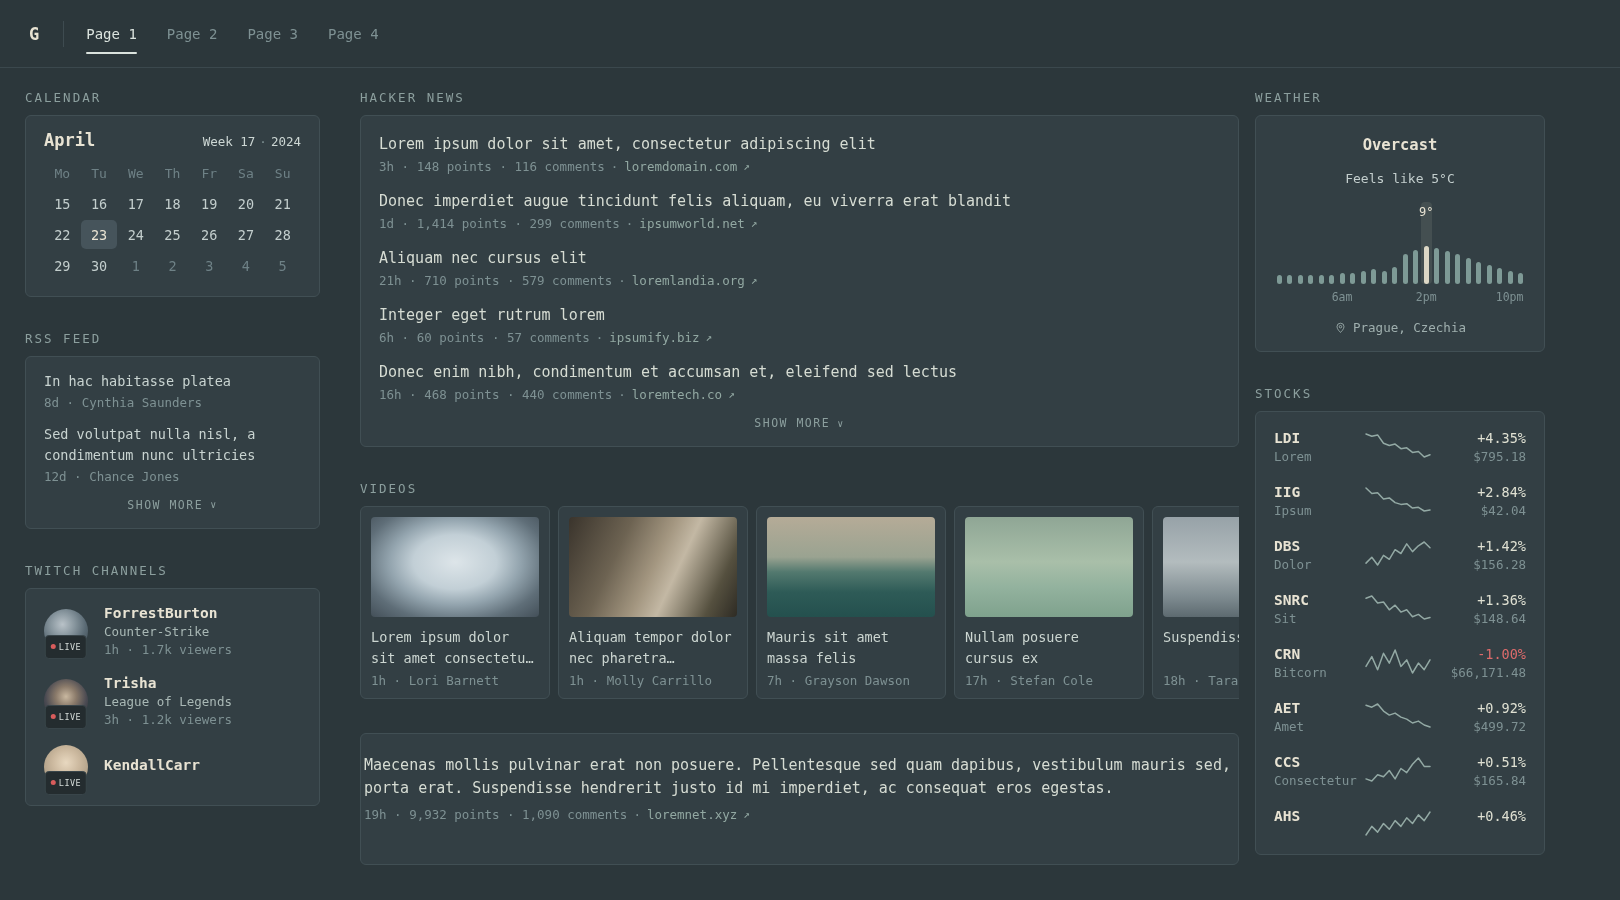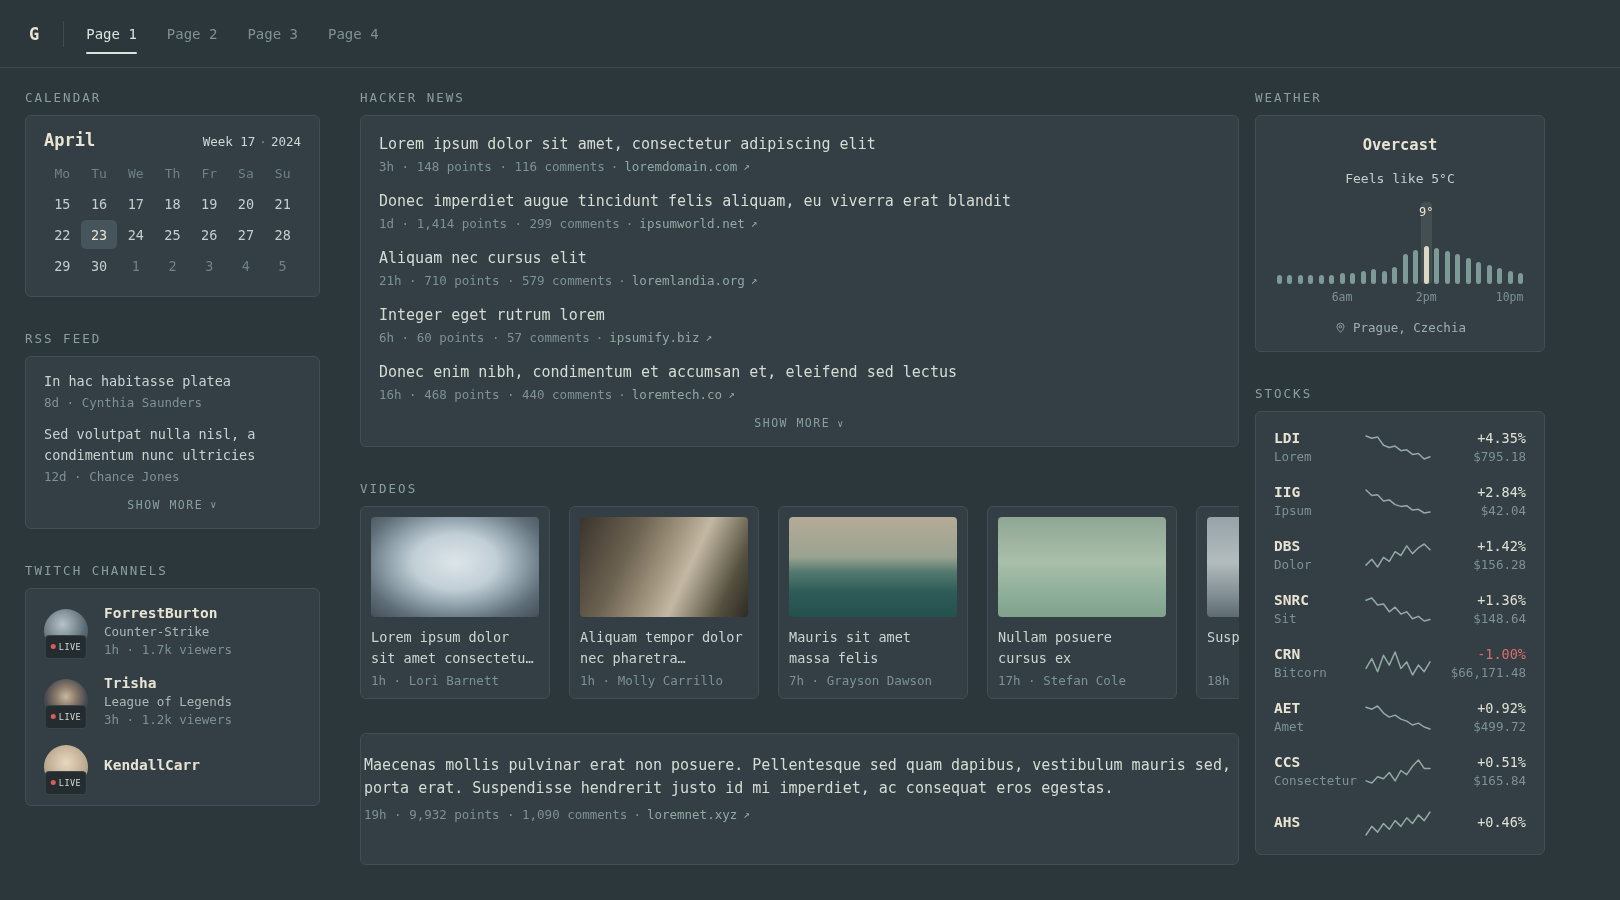--- a/index.html
+++ b/index.html
@@ -74,21 +74,21 @@
   .tw-game{color:#a9b8b5;font-size:12.5px;margin-top:3px;}
   .tw-meta{color:var(--muted);font-size:12.5px;margin-top:3px;}
   
   .hn-card{padding:18px 18px 16px;}
   .hn-item + .hn-item{margin-top:17px;}
   .hn-title{font-size:15px;color:var(--title);line-height:1.4;cursor:pointer;}
   .meta-line{font-size:12.5px;color:var(--muted);margin-top:4px;display:flex;gap:6px;align-items:center;}
   .domain{color:var(--link);cursor:pointer;}
   .arrow{color:var(--link);font-size:11px;}
   
-  .video-row{display:flex;gap:19px;overflow:hidden;}
+  .video-row{display:flex;gap:8px;overflow:hidden;}
   .video-card{width:190px;flex:none;padding:10px;display:flex;flex-direction:column;cursor:pointer;}
   .video-thumb{height:100px;border-radius:4px;}
   .t1{background:radial-gradient(ellipse at 50% 45%,#dde5e9 0%,#c2cfd6 35%,#93a4ae 55%,#5f6e78 78%,#434f58 100%);}
   .t2{background:linear-gradient(115deg,#3a342c 0%,#6d6352 30%,#a39680 50%,#c3b8a4 62%,#55503f 85%,#2e2b24 100%);}
   .t3{background:linear-gradient(180deg,#b5ab97 0%,#9aa391 40%,#53796f 55%,#2e5b57 75%,#24504e 100%);}
   .t4{background:linear-gradient(180deg,#8fa695 0%,#a9bfa9 45%,#93b29e 70%,#7fa28d 100%);}
   .t5{background:linear-gradient(180deg,#97a2a8 0%,#b3bcbe 45%,#7e8b90 80%,#5d6a70 100%);}
   .video-title{margin-top:10px;font-size:13.5px;line-height:1.55;color:#ccd6d1;min-height:42px;}
   .video-meta{margin-top:4px;font-size:12.5px;color:var(--muted);}
   
@@ -107,21 +107,21 @@
   .w-now-label{position:absolute;top:3px;left:50%;transform:translateX(-50%);font-size:12px;color:var(--cream);white-space:nowrap;}
   .w-times{position:relative;height:16px;margin-top:6px;font-size:11.5px;color:var(--muted);}
   .w-times span{position:absolute;transform:translateX(-50%);}
   .w-times span:nth-child(1){left:27%;}
   .w-times span:nth-child(2){left:60.4%;}
   .w-times span:nth-child(3){left:93.5%;}
   .w-loc{margin-top:14px;display:flex;justify-content:center;gap:6px;align-items:center;font-size:12.5px;color:#9fafae;}
   .w-loc svg{width:13px;height:13px;stroke:#9fafae;fill:none;stroke-width:1.6;}
   
   .stocks-card{padding:18px 18px 16px;}
-  .stock-row{display:flex;align-items:center;gap:4px;cursor:pointer;}
+  .stock-row{display:flex;gap:4px;cursor:pointer;}
   .stock-row + .stock-row{margin-top:20px;}
   .stock-id{width:88px;flex:none;}
   .stock-sym{color:var(--cream);font-size:14.5px;font-weight:700;}
   .stock-name{color:var(--muted);font-size:12.5px;margin-top:3px;}
   .stock-spark{flex:1;display:flex;justify-content:center;}
   .stock-spark svg{width:64px;height:30px;overflow:visible;}
   .stock-spark polyline{fill:none;stroke:#93a9a4;stroke-width:1.5;stroke-linejoin:round;stroke-linecap:round;}
   .stock-right{width:92px;flex:none;text-align:right;}
   .stock-change{font-size:13.5px;color:#dfe0d2;}
   .stock-change.neg{color:var(--red);}

